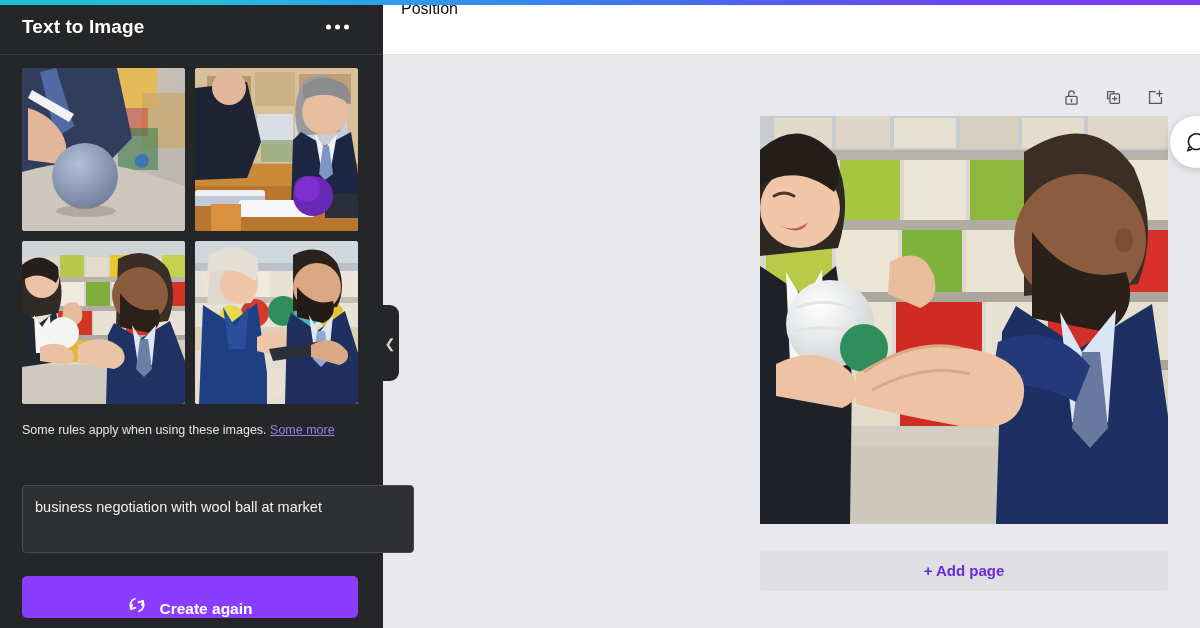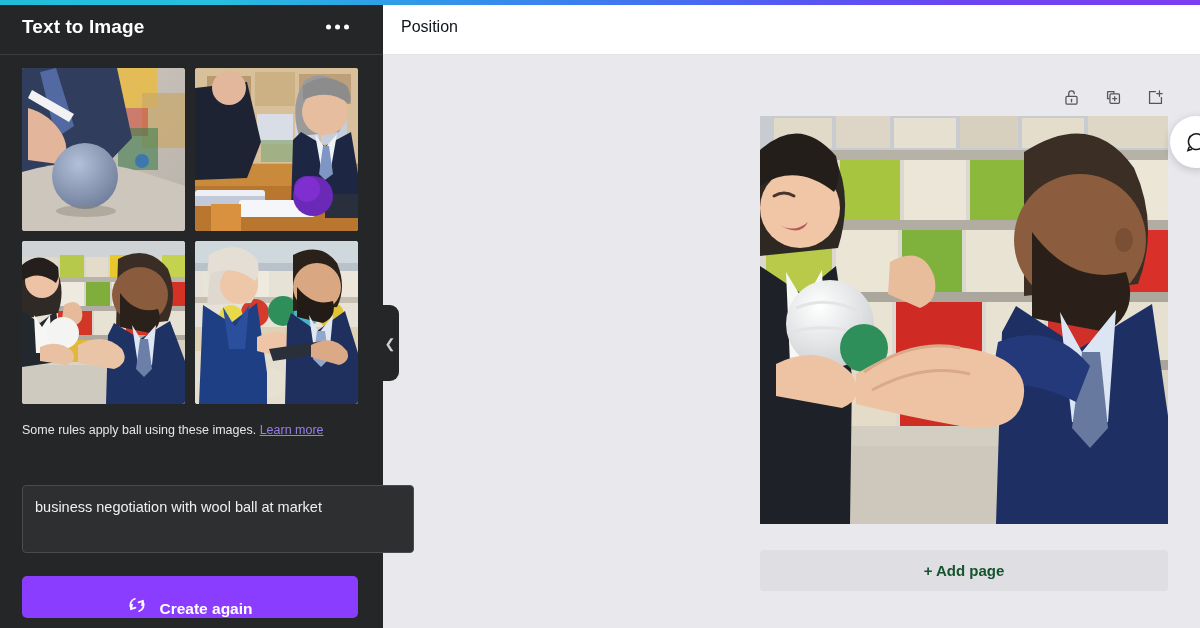--- a/index.html
+++ b/index.html
@@ -90,21 +90,21 @@
   #collapse-chevron { color: #cfcfcf; font-size: 13px; line-height: 1; margin-left: -2px; }
 
   
   #right-pane {
     position: absolute; top: 0; left: 383px; width: 817px; height: 628px;
     background: #e9e9ed;
   }
   #right-header {
     height: 55px; width: 100%; background: #ffffff;
     border-bottom: 1px solid #e3e3e6;
-    display: flex; align-items: center; padding: 0 18px;
+    display: flex; padding: 0 18px;
   }
   #right-title { color: #0e1318; font-size: 16px; font-weight: normal; }
 
   
   #page-toolbar {
     position: absolute; top: 84px; right: 32px;
     display: flex; align-items: center; gap: 16px;
   }
   .tool-btn {
     width: 26px; height: 26px; display: flex; align-items: center; justify-content: center;
@@ -118,21 +118,21 @@
     width: 408px; height: 408px;
     background: #ffffff; overflow: hidden;
   }
   #canvas-page svg { display: block; width: 100%; height: 100%; }
 
   
   #add-page {
     position: absolute; top: 550px; left: 377px;
     width: 408px; height: 41px;
     background: #dedee3; border: none; border-radius: 4px;
-    color: #14532d; font-size: 15px; font-weight: bold;
+    color: #6d28d9; font-size: 15px; font-weight: bold;
     font-family: "Liberation Sans", sans-serif;
     cursor: pointer;
   }
 
   
   #comment-fab {
     position: absolute; top: 116px; right: -22px;
     width: 52px; height: 52px; border-radius: 50%;
     background: #ffffff; box-shadow: 0 2px 8px rgba(0,0,0,.18);
     display: flex; align-items: center; justify-content: center;
@@ -299,21 +299,21 @@
           <path d="M114 74 L124 92 L138 74 L134 116 L120 116 Z" fill="#dfe7f2"></path>
           <path d="M122 90 L130 90 L134 118 L126 126 L118 118 Z" fill="#93a7cc"></path>
           <path d="M74 108 L128 100 L132 112 L78 120 Z" fill="#2b2f3a"></path>
           <path d="M116 104 q22 -12 36 6 q4 10 -8 14 l-28 -8 Z" fill="#dba985"></path>
         </svg>
       </div>
 
     </div>
 
     <div id="rules-text">
-      <span>Some rules apply ball using these images. </span><span id="rules-link">Learn more</span>
+      <span>Some rules apply when using these images. </span><span id="rules-link">Some more</span>
     </div>
 
     <textarea id="prompt-box" placeholder="Describe the image you want to create" style="">business negotiation with wool ball at market</textarea>
 
     <button id="create-again">
       <span>
         <svg width="20" height="20" viewBox="0 0 24 24" fill="none" stroke="#ffffff" stroke-width="2" stroke-linecap="round">
           <path d="M9.5 4.5 A8 8 0 0 0 5.2 16.5"></path>
           <path d="M14.5 19.5 A8 8 0 0 0 18.8 7.5"></path>
           <path d="M6.0 11.4 L5.0 16.9 L10.2 15.2"></path>

